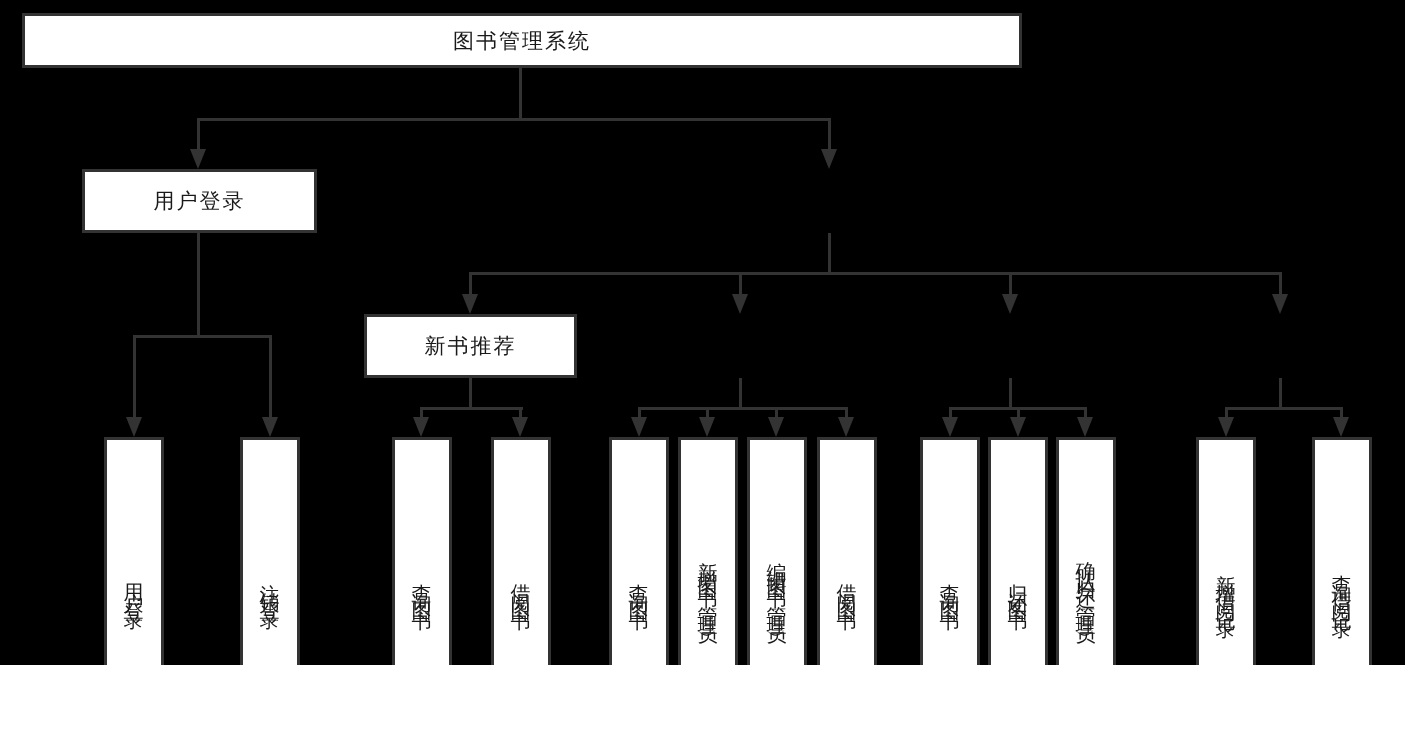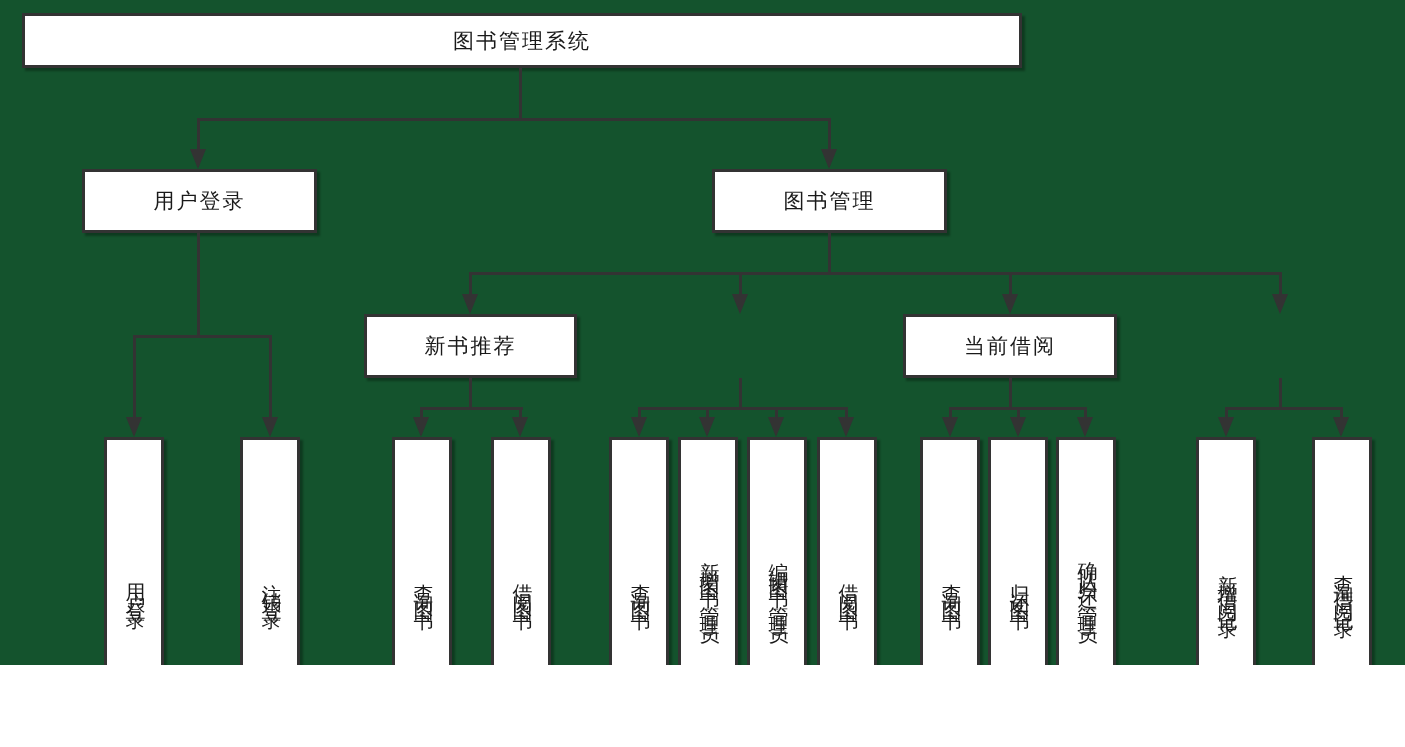--- a/index.html
+++ b/index.html
@@ -1,18 +1,18 @@
 <!DOCTYPE html>
 <html><head>
 <meta charset="utf-8">
 <style>
   html,body{margin:0;padding:0;background:#fff;}
   .canvas{
-    position:relative;width:1405px;height:665px;background:#14532d;overflow:hidden;
-    font-family:Liberation Mono, monospace;color:#1a1a1a;
+    position:relative;width:1405px;height:665px;background:#000000;overflow:hidden;
+    font-family:Liberation Sans, sans-serif;color:#1a1a1a;
   }
   
   .hbox{
     position:absolute;box-sizing:border-box;height:64px;
     border:3px solid #333333;background:#ffffff;
     display:flex;align-items:center;justify-content:center;
     font-size:21px;letter-spacing:2px;
     box-shadow:3px 3px 2px rgba(0,0,0,0.30);
   }
   
@@ -45,32 +45,26 @@
 <div class="canvas">
 
   <div class="hbox" style="left:22px;top:13px;width:1000px;height:55px">
     <span>图书管理系统</span>
   </div>
 
   <div class="hbox" style="left:82px;top:169px;width:235px">
     <span>用户登录</span>
   </div>
 
-  <div class="hbox" style="left:712px;top:169px;width:235px">
-    <span>图书管理</span>
-  </div>
 
   <div class="hbox" style="left:364px;top:314px;width:213px">
     <span>新书推荐</span>
   </div>
 
 
-  <div class="hbox" style="left:903px;top:314px;width:214px">
-    <span>当前借阅</span>
-  </div>
 
 
   <div class="vbox" style="left:104px">
     <span class="vtxt">用户登录</span>
     </div>
   <div class="vbox" style="left:240px">
     <span class="vtxt">注销登录</span>
     </div>
   <div class="vbox" style="left:392px">
     <span class="vtxt">查询图书</span>

